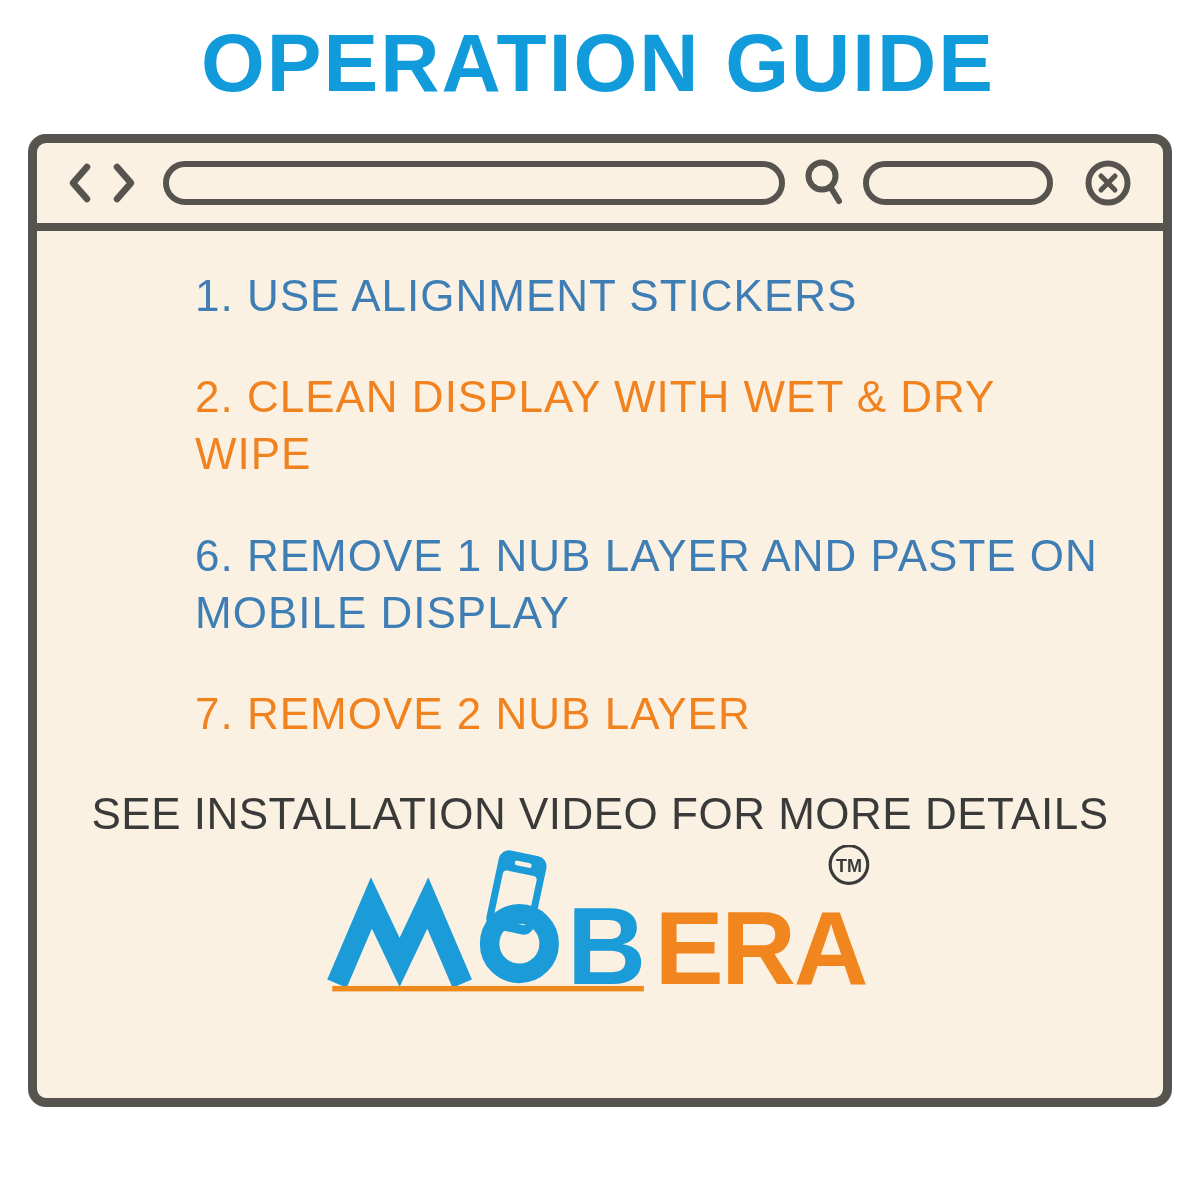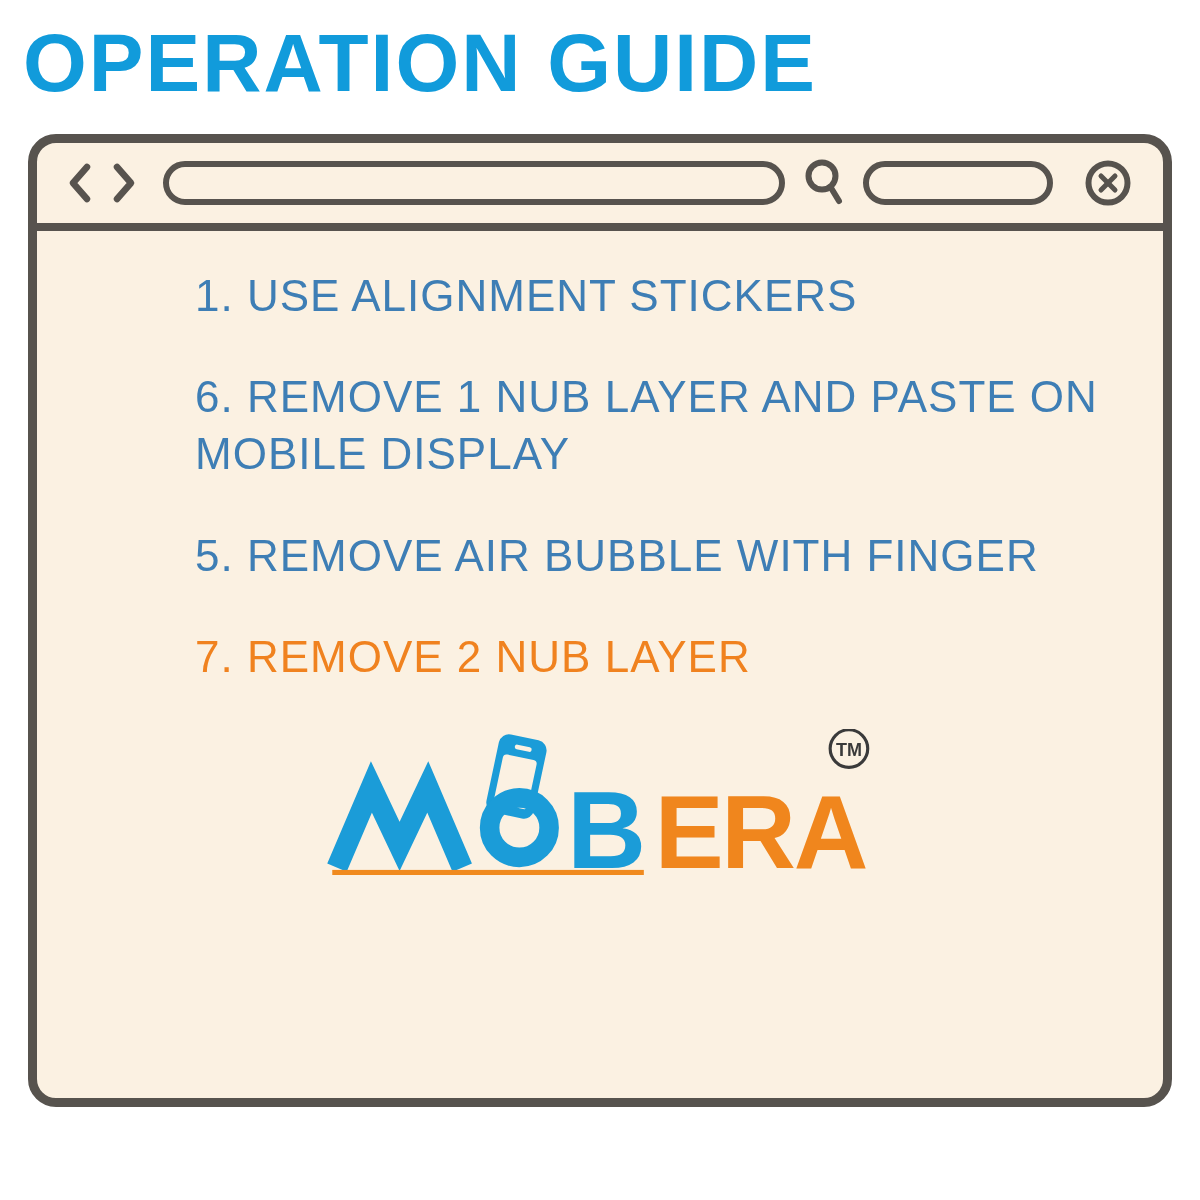--- a/index.html
+++ b/index.html
@@ -1,28 +1,28 @@
 <!DOCTYPE html>
 <html><head>
 <meta charset="utf-8">
 <style>
   html,body{margin:0;padding:0;}
   body{
     width:1200px;height:1200px;background:#ffffff;
     font-family:"Liberation Sans",sans-serif;overflow:hidden;position:relative;
   }
   .title{
-    margin:20px 4px 0 0;
+    margin:20px 4px 0 0;text-align:center;
     font-size:82px;font-weight:900;letter-spacing:2px;
-    color:#119BDB;line-height:1.05;padding-left:23px;
+    color:#119BDB;line-height:1.05;
   }
   .window{
     box-sizing:border-box;width:1144px;height:973px;
     margin:28px auto 0 auto;background:#FBF1E2;
-    border:9px solid #57534E;border-radius:28px;
+    border:9px solid #57534E;border-radius:18px;
     overflow:hidden;
   }
   .chrome{
     height:80px;border-bottom:8px solid #57534E;
     display:flex;align-items:center;padding:0 30px;gap:18px;
   }
   .icon-btn{display:flex;align-items:center;justify-content:center;}
   .pill{
     box-sizing:border-box;height:44px;border:6px solid #57534E;
     border-radius:24px;background:transparent;
@@ -76,24 +76,25 @@
       <svg width="50" height="50" viewBox="0 0 50 50">
         <circle cx="25" cy="25" r="19.5" fill="none" stroke="#57534E" stroke-width="6"></circle>
         <line x1="18" y1="18" x2="32" y2="32" stroke="#57534E" stroke-width="5" stroke-linecap="round"></line>
         <line x1="32" y1="18" x2="18" y2="32" stroke="#57534E" stroke-width="5" stroke-linecap="round"></line>
       </svg>
     </span>
   </div>
 
   <div class="content">
     <p class="step" data-color="blue">1. USE ALIGNMENT STICKERS</p>
+    <p class="step" data-color="orange">2. CLEAN DISPLAY WITH WET &amp; DRY WIPE</p>
     <p class="step" data-color="blue">6. REMOVE 1 NUB LAYER AND PASTE ON MOBILE DISPLAY</p>
-    <p class="step" data-color="blue">5. REMOVE AIR BUBBLE WITH FINGER</p>
     <p class="step" data-color="orange">7. REMOVE 2 NUB LAYER</p>
 
+    <p class="footer-note">SEE INSTALLATION VIDEO FOR MORE DETAILS</p>
 
     <div class="logo">
       <svg viewBox="0 -12 700 187">
 
         <polyline points="14,165 58,62 94,138 130,62 174,165" fill="none" stroke="#1B9CD8" stroke-width="27" stroke-linecap="butt" stroke-linejoin="miter"></polyline>
 
         <g transform="rotate(12 245 50)">
           <rect x="212" y="-2" width="62" height="102" rx="13" fill="#1B9CD8"></rect>
           <rect x="221" y="24" width="44" height="64" rx="5" fill="#FBF1E2"></rect>
           <rect x="233" y="9" width="22" height="6" rx="3" fill="#FBF1E2"></rect>

